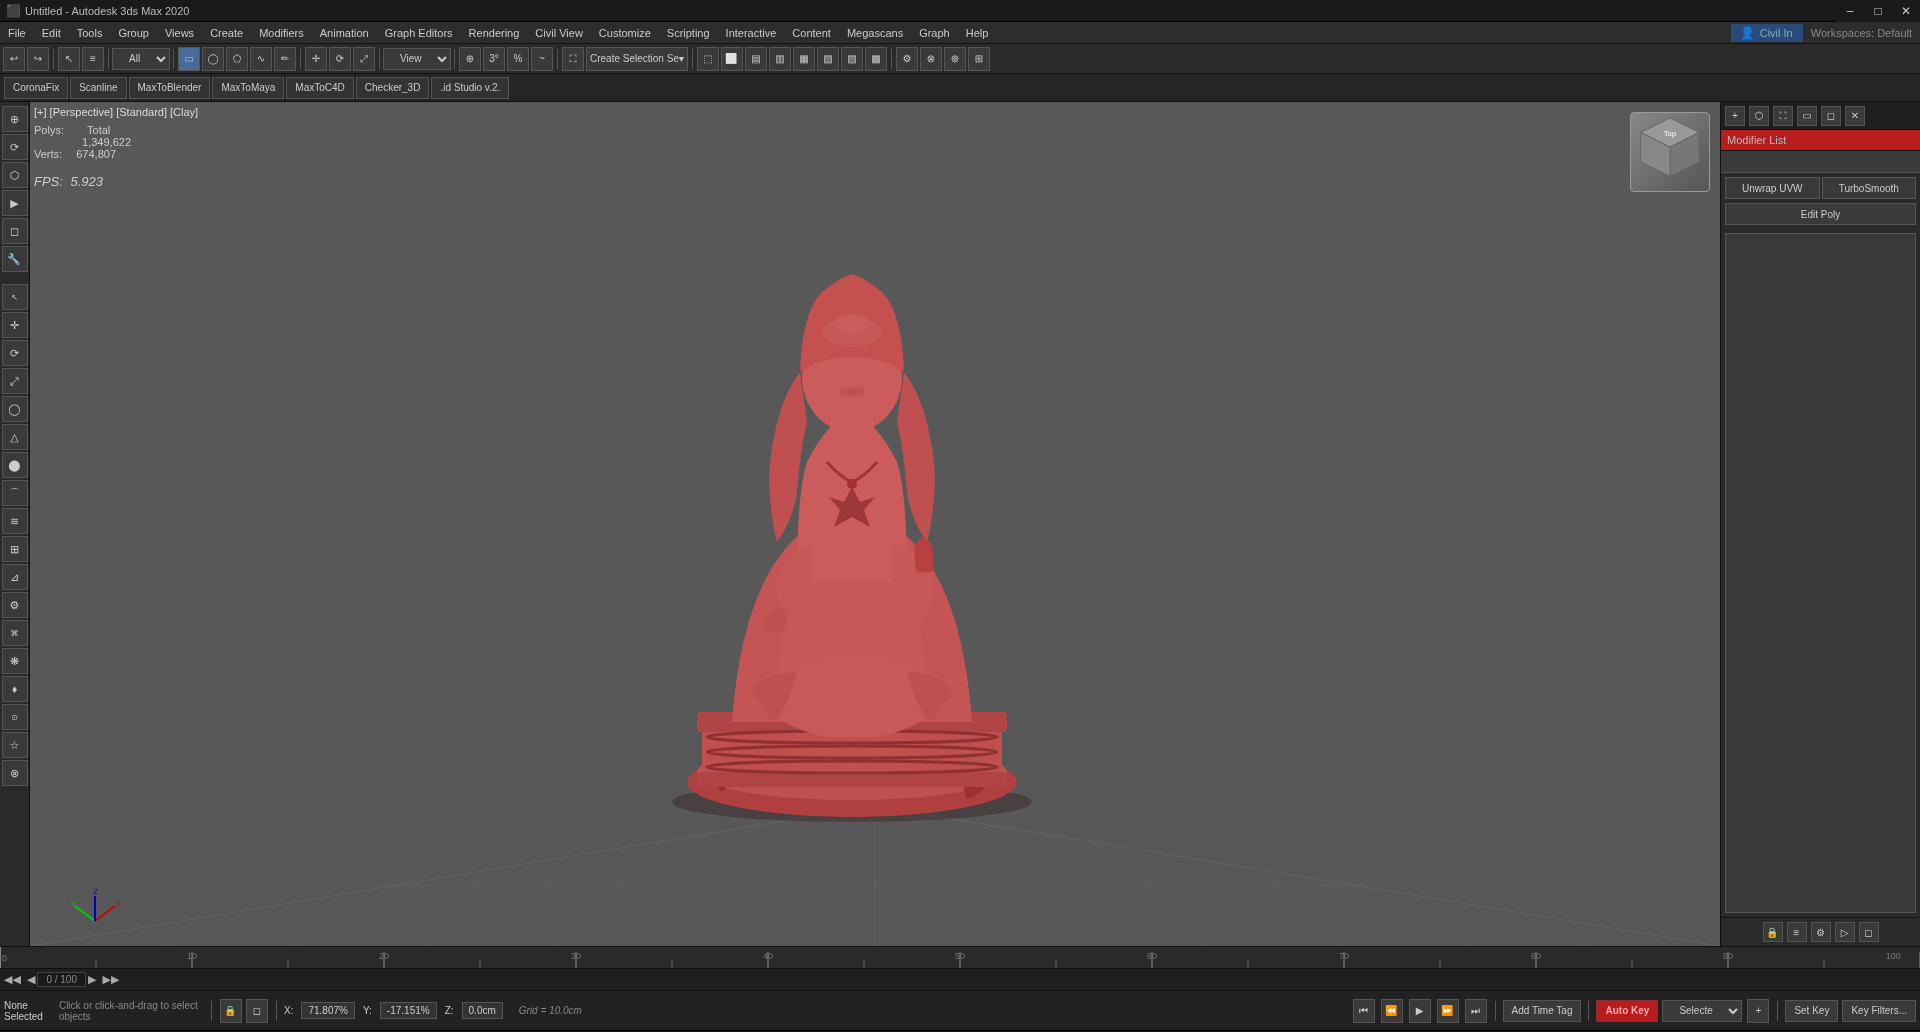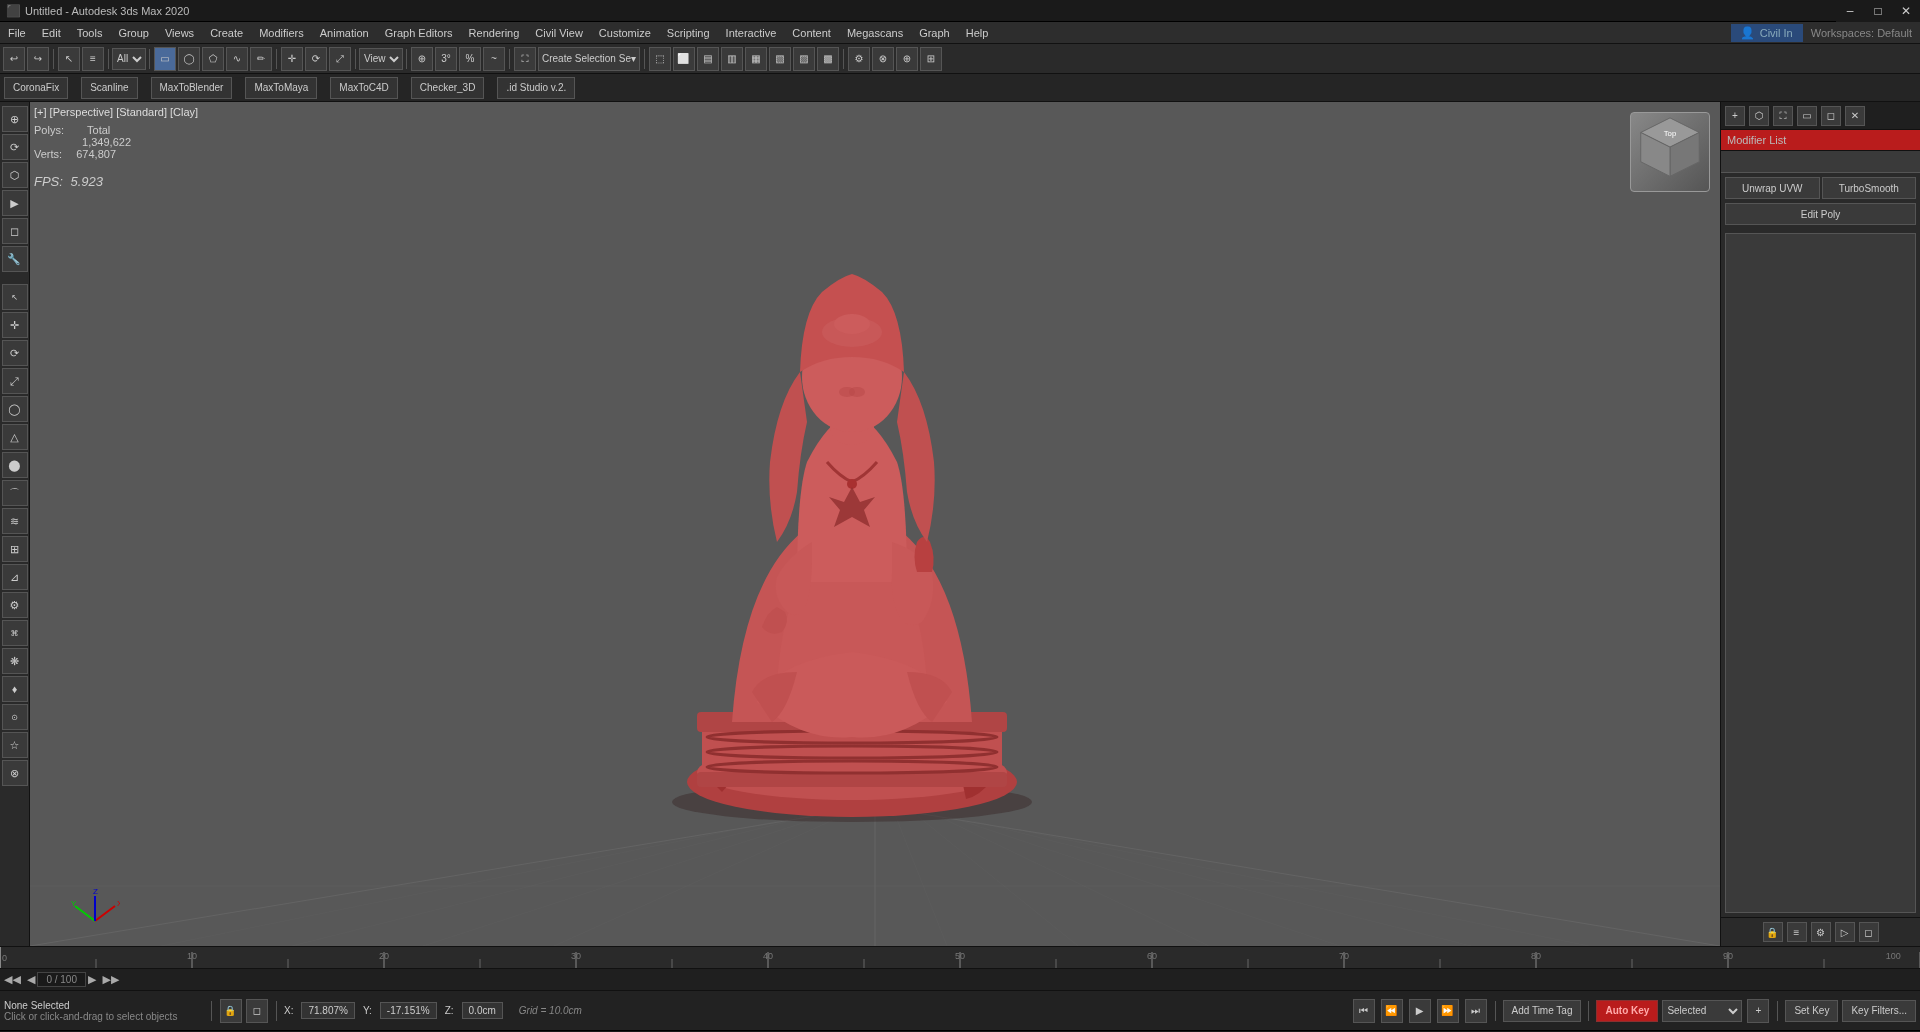--- a/index.html
+++ b/index.html
@@ -21,25 +21,25 @@
     .menu-item { padding: 18px 8px; color: #ccc; cursor: pointer; font-size: 11px; height: 22px; display: flex; align-items: center; }
     #sign-in-btn { margin-left: auto; margin-right: 8px; background: #2a4a7a; color: #8ab; padding: 2px 10px; font-size: 11px; cursor: pointer; display: flex; align-items: center; gap: 4px; }
     #workspace-label { color: #888; font-size: 11px; margin-right: 8px; }
 
     
     #toolbar1 {
       width: 100%; height: 30px; background: #2a2a2a; display: flex; align-items: center; border-bottom: 1px solid #111; padding: 2px 2px;
     }
     .tb-btn { height: 24px; min-width: 22px; background: #3a3a3a; border: 1px solid #555; color: #ccc; cursor: pointer; display: flex; align-items: center; justify-content: center; font-size: 10px; margin: 0 1px; padding: 0 3px; }
     .tb-separator { width: 1px; height: 20px; background: #555; margin: 0 3px; }
-    .tb-dropdown { height: 22px; background: #3a3a3a; border: 1px solid #555; color: #ccc; font-size: 10px; padding: 0 0; cursor: pointer; }
+    .tb-dropdown { height: 22px; background: #3a3a3a; border: 1px solid #555; color: #ccc; font-size: 10px; padding: 0 12px; cursor: pointer; }
 
     
     #toolbar2 {
-      width: 100%; height: 28px; background: #252525; display: flex; align-items: center; border-bottom: 1px solid #111; padding: 0 4px; gap: 13px;
+      width: 100%; height: 28px; background: #252525; display: flex; align-items: center; border-bottom: 1px solid #111; padding: 0 4px; gap: 2px;
     }
     .tb2-btn { height: 22px; padding: 0 8px; background: #333; border: 1px solid #555; color: #ccc; cursor: pointer; font-size: 10px; display: flex; align-items: center; }
 
     
     #main-layout { display: flex; width: 100%; height: calc(1032px - 22px - 22px - 30px - 28px - 22px - 40px - 24px); }
 
     
     #left-sidebar {
       width: 30px; background: #2a2a2a; border-right: 1px solid #111; display: flex; flex-direction: column; align-items: center; padding-top: 4px; gap: 2px;
     }
@@ -79,21 +79,21 @@
 
     
     #timeline {
       width: 100%; height: 22px; background: #1f1f1f; border-top: 1px solid #111; display: flex; align-items: center;
     }
 
     
     #bottom-toolbar {
       width: 100%; height: 40px; background: #222; border-top: 1px solid #111; display: flex; align-items: center; gap: 4px; padding: 0 4px;
     }
-    #status-area { display: flex; flex-direction: column; width: 200px; }
+    #status-area { display: flex; flex-direction: row; width: 200px; }
     #status-selected { color: #ccc; font-size: 10px; }
     #status-hint { color: #888; font-size: 10px; }
     .bottom-coords { color: #ccc; font-size: 10px; display: flex; align-items: center; gap: 8px; }
     .coord-box { background: #333; border: 1px solid #555; padding: 2px 6px; font-size: 10px; }
     #bottom-right { margin-left: auto; display: flex; align-items: center; gap: 4px; }
     .br-btn { height: 22px; padding: 0 8px; background: #3a3a3a; border: 1px solid #555; color: #ccc; cursor: pointer; font-size: 10px; }
 
     
     #timeline-ruler { width: 100%; height: 22px; background: #2a2a2a; position: relative; border-top: 1px solid #111; display: flex; align-items: flex-end; overflow: hidden; }
 

